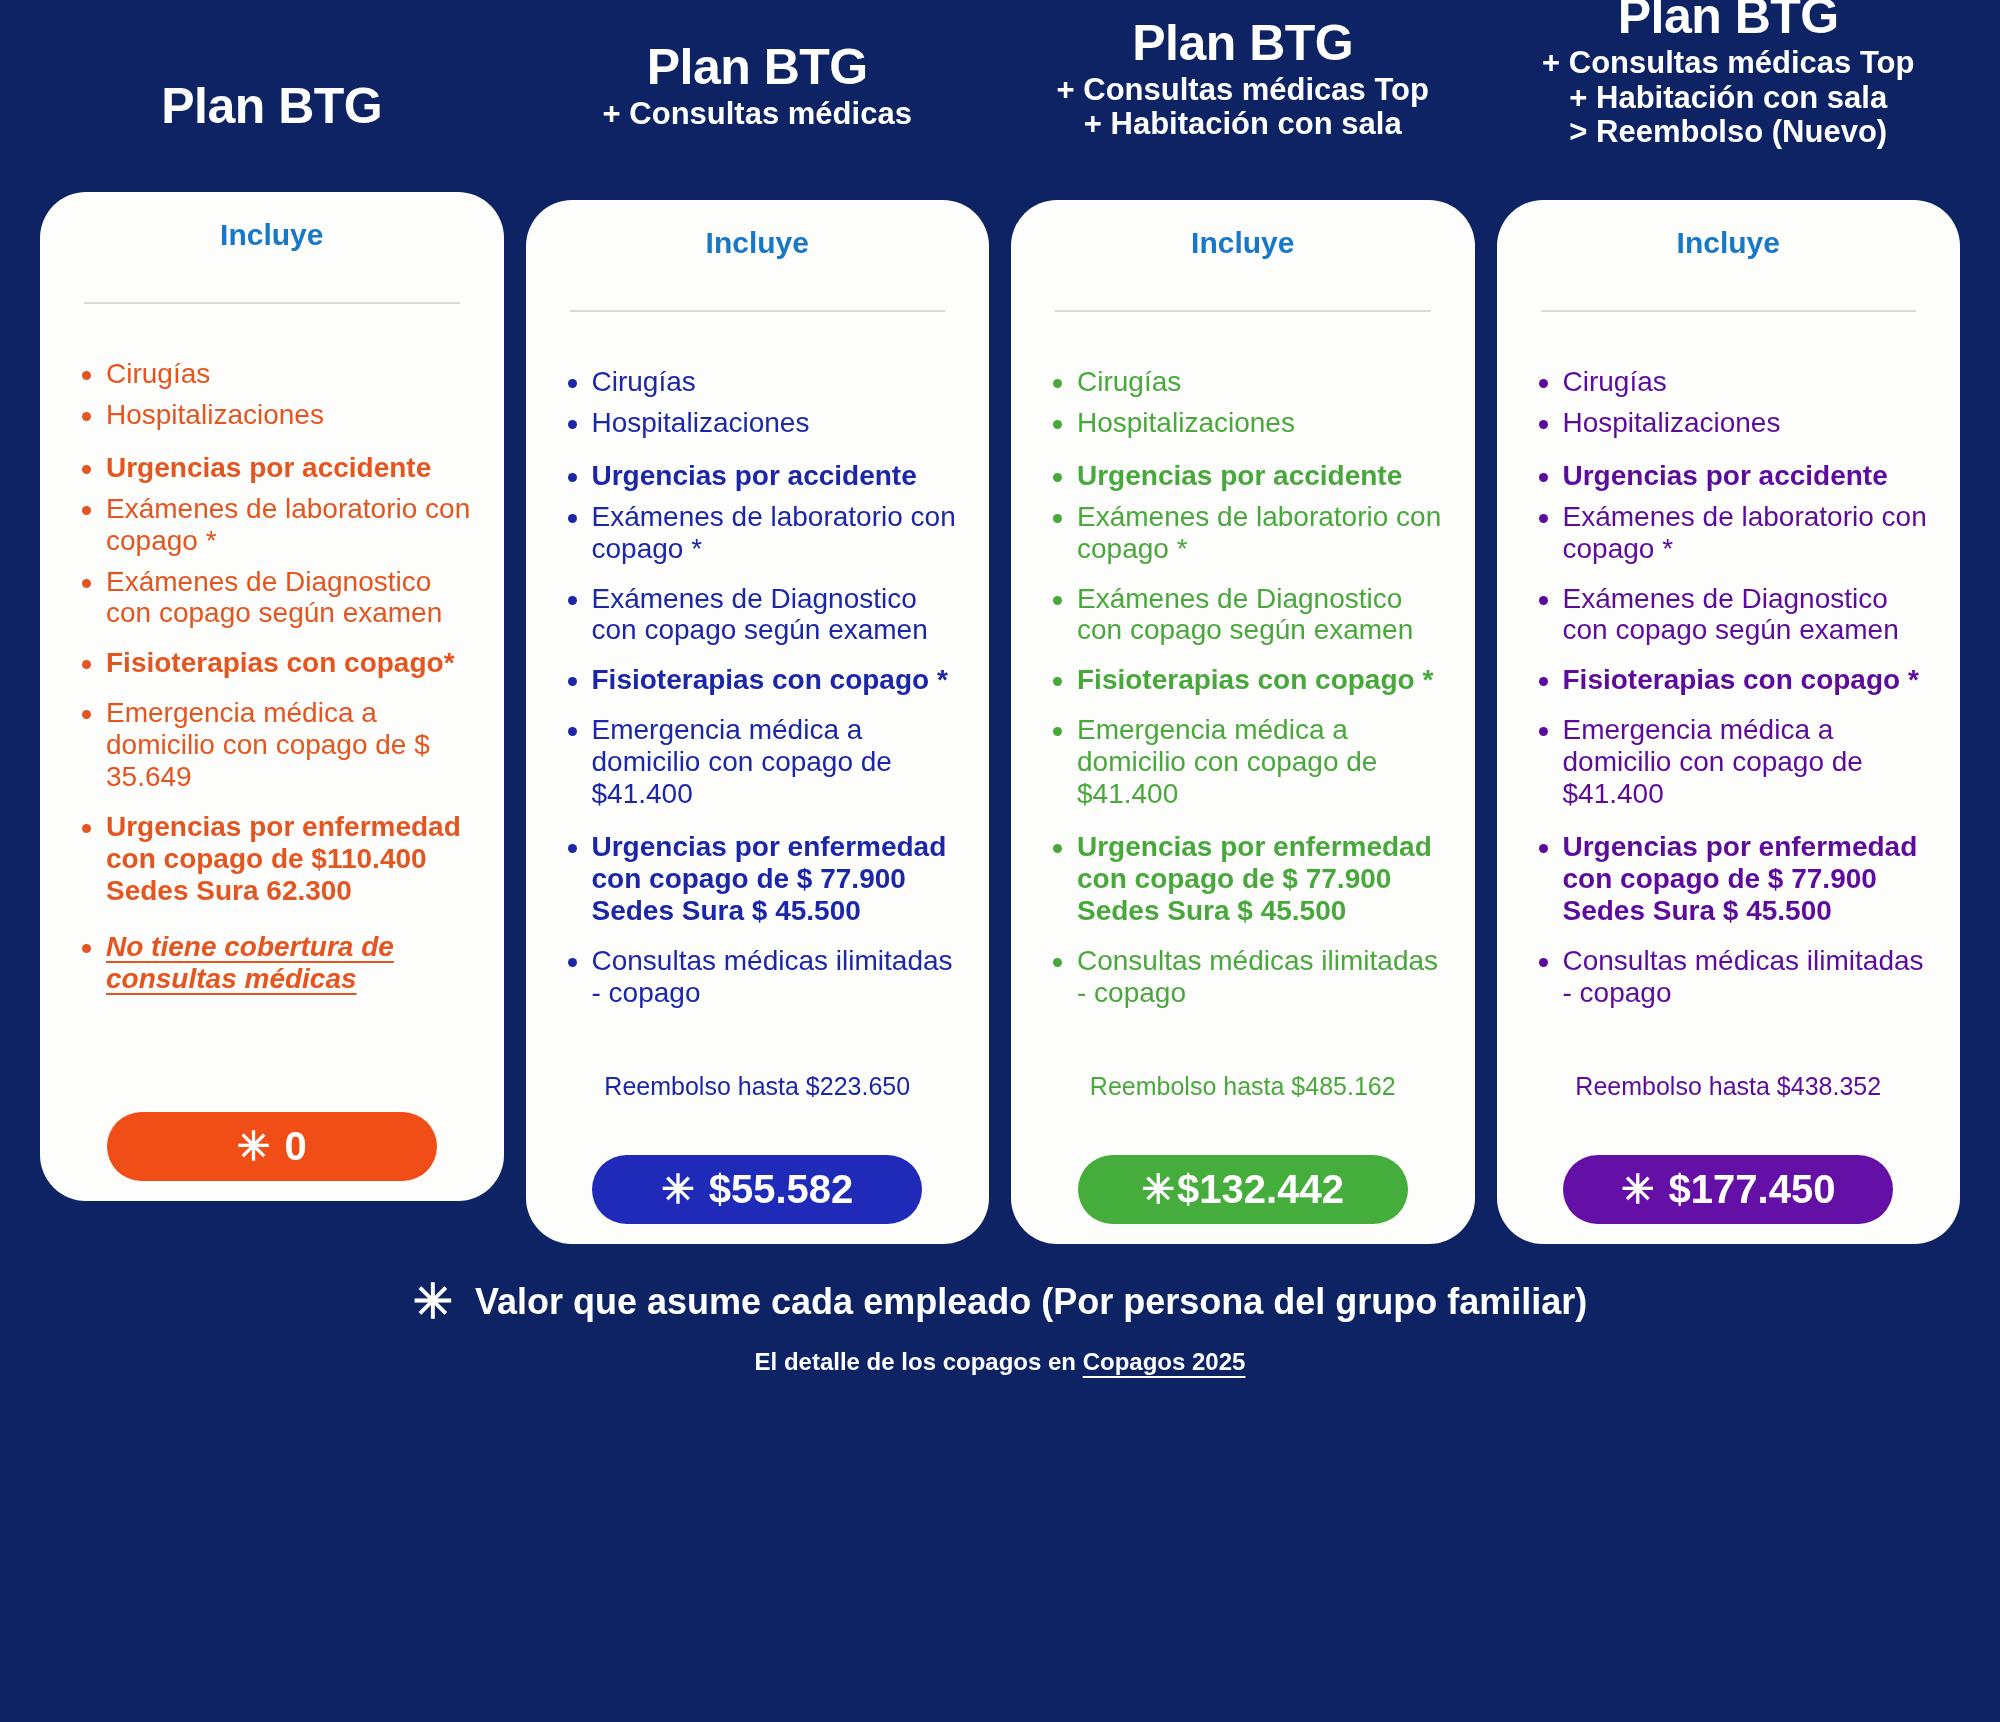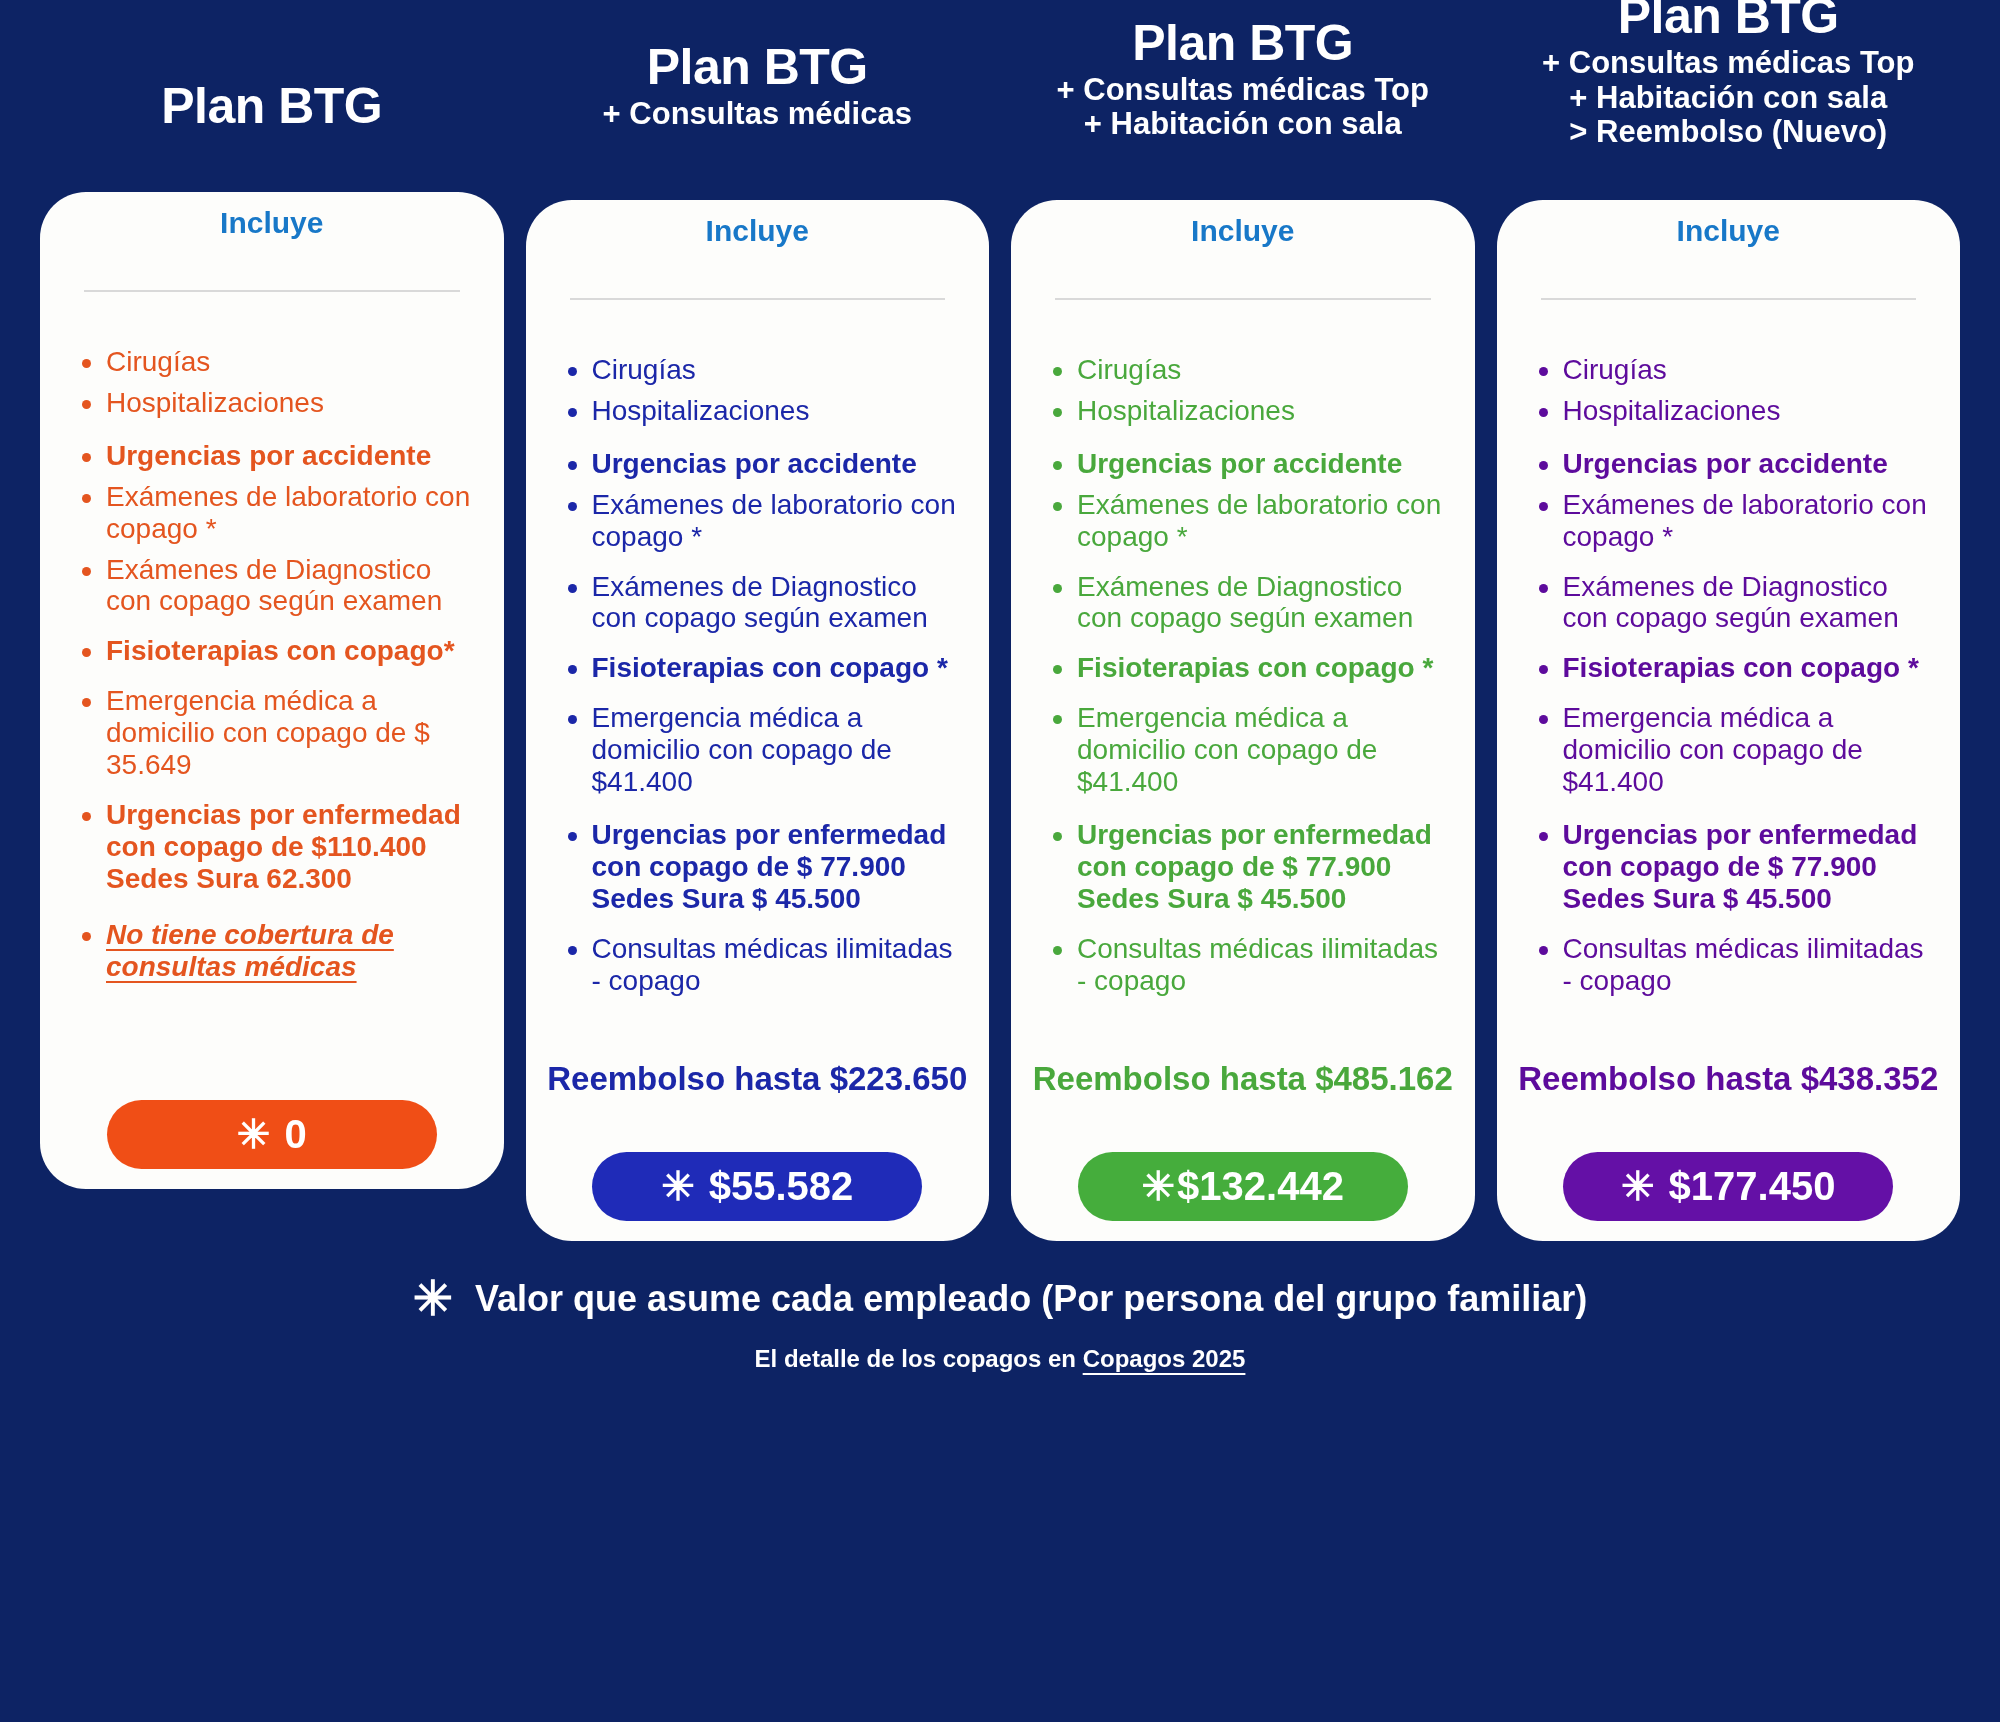--- a/index.html
+++ b/index.html
@@ -45,21 +45,21 @@
   
   .h-c1 { height: 132px; display: flex; align-items: flex-end; justify-content: center; }
   .h-c2 { height: 132px; display: flex; flex-direction: column; justify-content: flex-end; }
   .h-c3 { height: 142px; display: flex; flex-direction: column; justify-content: flex-end; }
   .h-c4 { height: 150px; display: flex; flex-direction: column; justify-content: flex-end; }
 
   
   .card {
     background: #fdfdfb;
     border-radius: 46px;
-    padding: 14px 18px 20px 18px;
+    padding: 26px 18px 20px 18px;
     display: flex;
     flex-direction: column;
     position: relative;
     gap: 40px;
   }
   .card-c1 { margin-top: 60px; min-height: 975px; }
   .card-c2 { margin-top: 68px; min-height: 967px; }
   .card-c3 { margin-top: 58px; min-height: 967px; }
   .card-c4 { margin-top: 50px; min-height: 967px; }
 
@@ -95,22 +95,22 @@
   ul.feat li.gap { margin-top: 18px; }
   ul.feat li.strike-note {
     font-style: italic;
     font-weight: bold;
     text-decoration: underline;
     text-underline-offset: 5px;
     margin-top: 24px;
   }
 
   .reembolso {
-    font-size: 33px;
-    font-weight: bold;
+    font-size: 25px;
+    font-weight: normal;
     text-align: center;
     margin-top: auto;
     padding-top: 14px;
   }
 
   .pill-wrap { display: flex; justify-content: center; margin-top: 14px; }
   .pill {
     display: inline-flex;
     align-items: center;
     justify-content: center;

